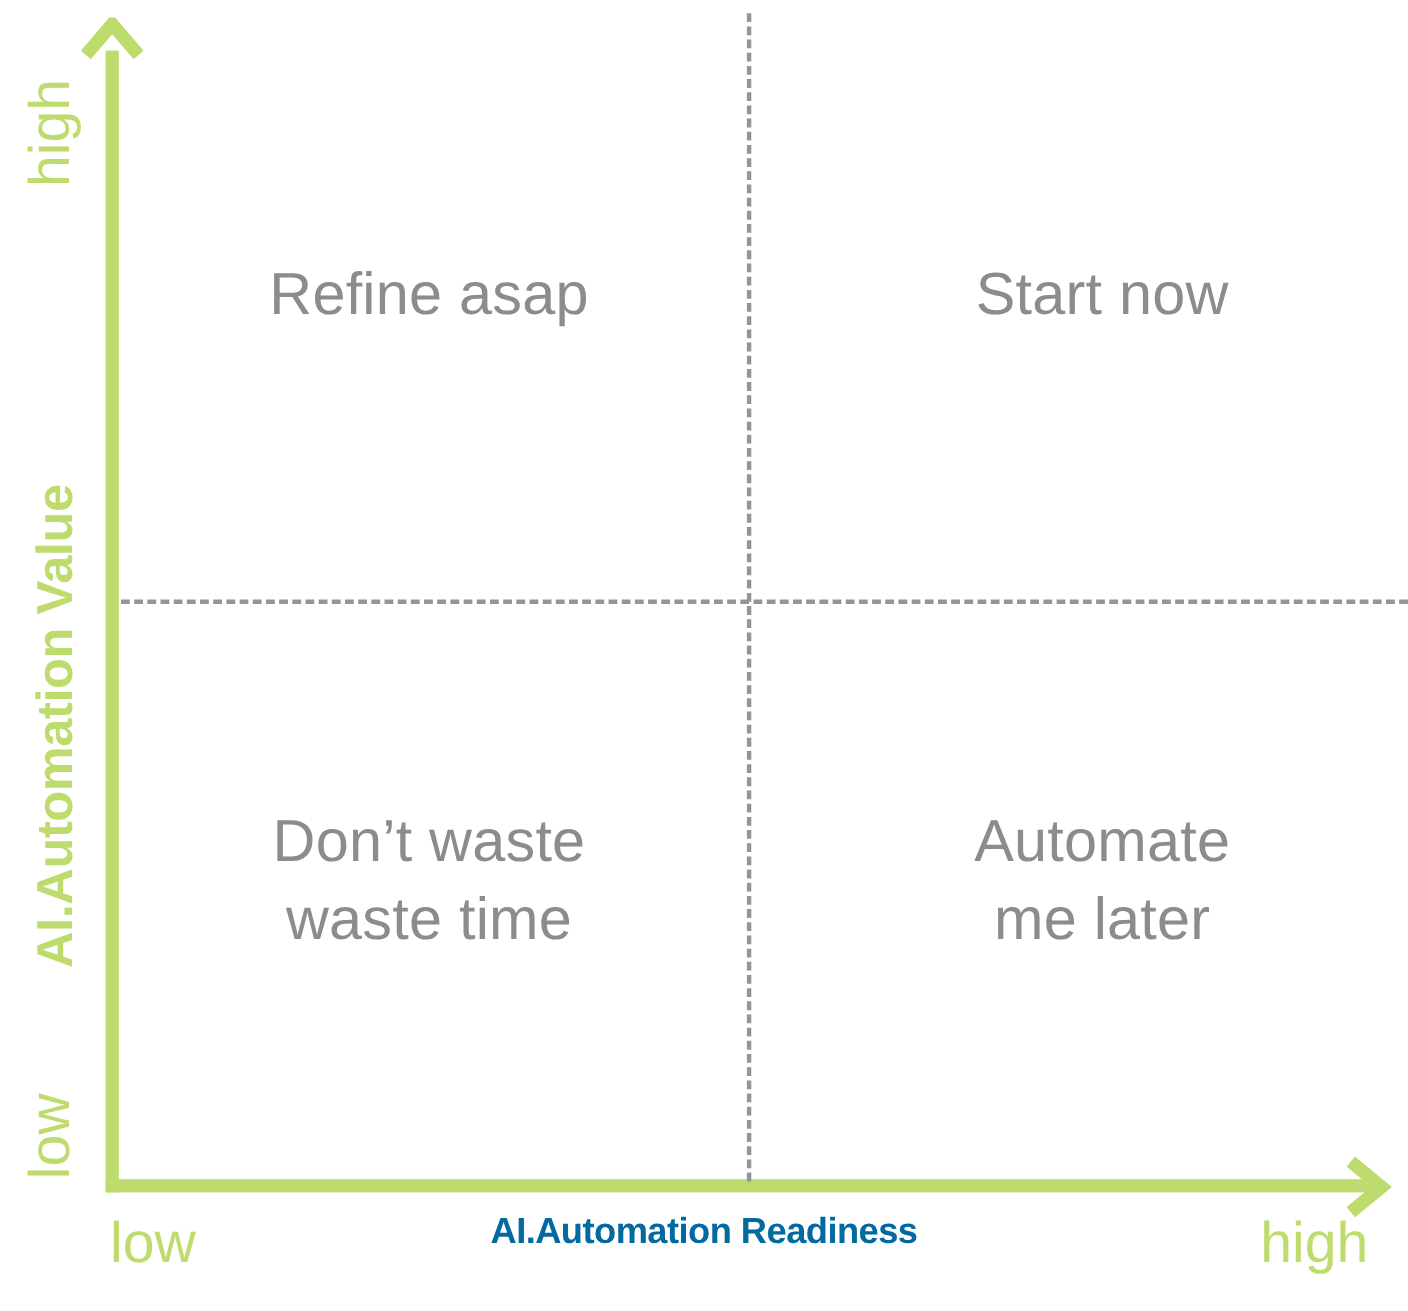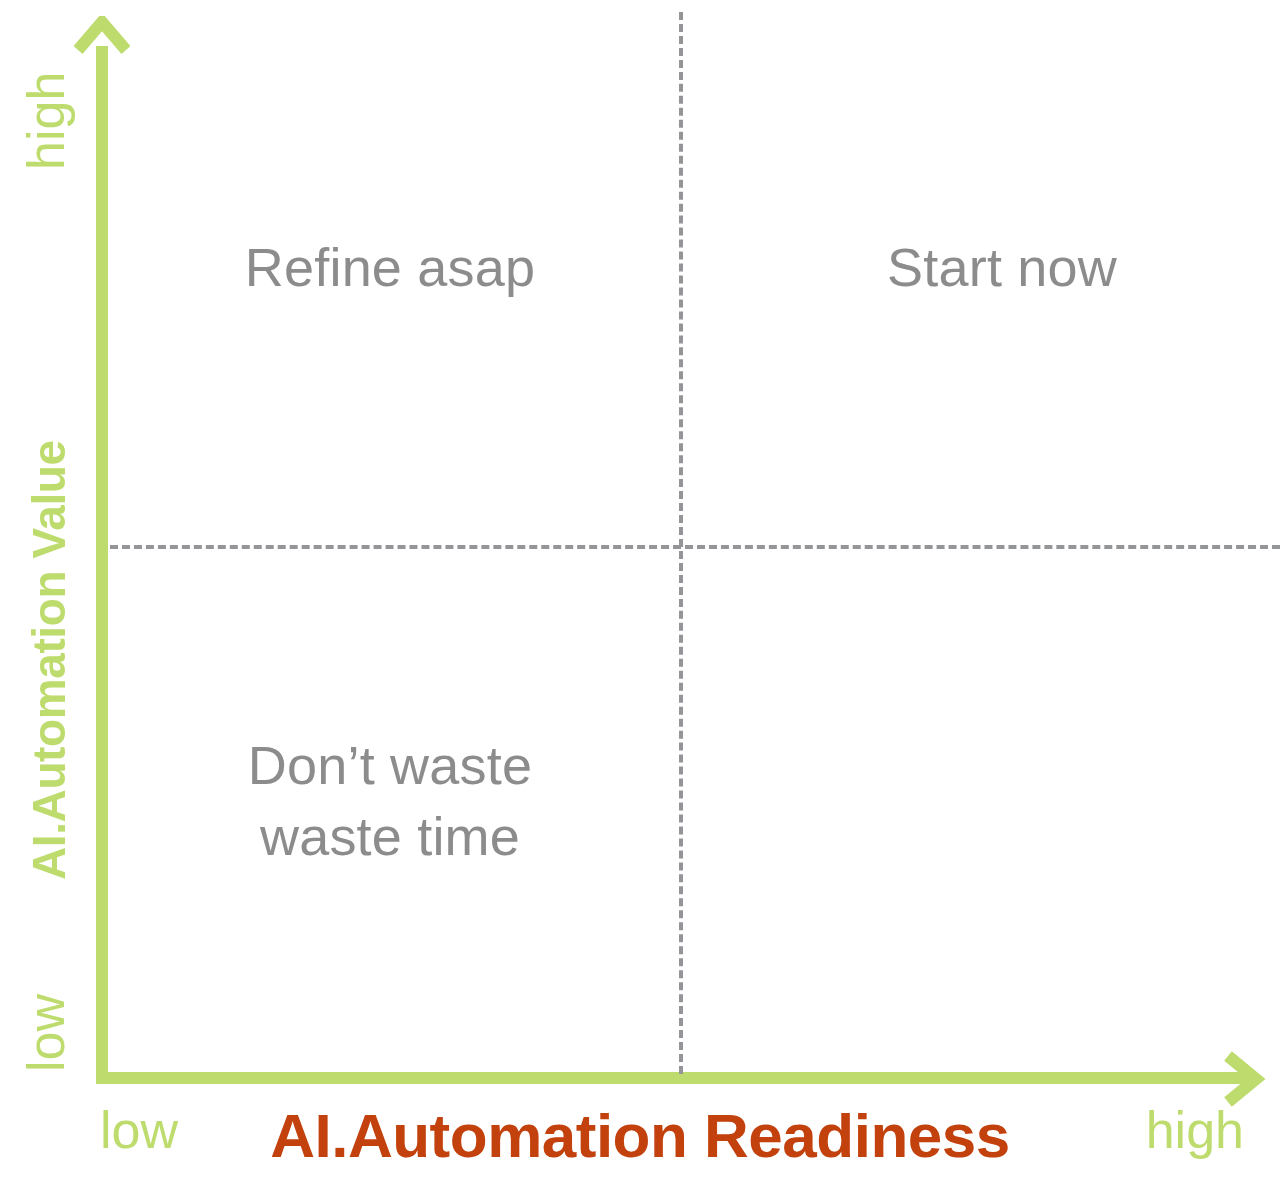--- a/index.html
+++ b/index.html
@@ -128,22 +128,22 @@
     top: 0;
   }
   .x-scale-low  { left: 100px; }
   .x-scale-high { right: 36px; }
   .x-title {
     position: absolute;
     left: 0;
     right: 0;
     top: 0;
     text-align: center;
-    color: #c2410c;
-    font-size: 62px;
+    color: #0369a1;
+    font-size: 33px;
     font-weight: 700;
     letter-spacing: -0.5px;
     white-space: nowrap;
   }
 </style>
 </head>
 <body>
 
 <div id="canvas">
 
@@ -165,20 +165,22 @@
   <div class="divider-vertical"></div>
   <div class="divider-horizontal"></div>
 
   <div class="quadrant q-top-right">Start now</div>
 
   <div class="quadrant q-top-left">Refine asap</div>
 
   <div class="quadrant q-bottom-left">Don’t waste
 waste time</div>
 
+  <div class="quadrant q-bottom-right">Automate
+me later</div>
 
   <div class="y-scale y-scale-high">high</div>
 
   <div class="y-scale y-scale-low">low</div>
 
   <div class="y-title">AI.Automation Value</div>
 
   <div class="x-labels">
     <div class="x-scale x-scale-low">low</div>
 

